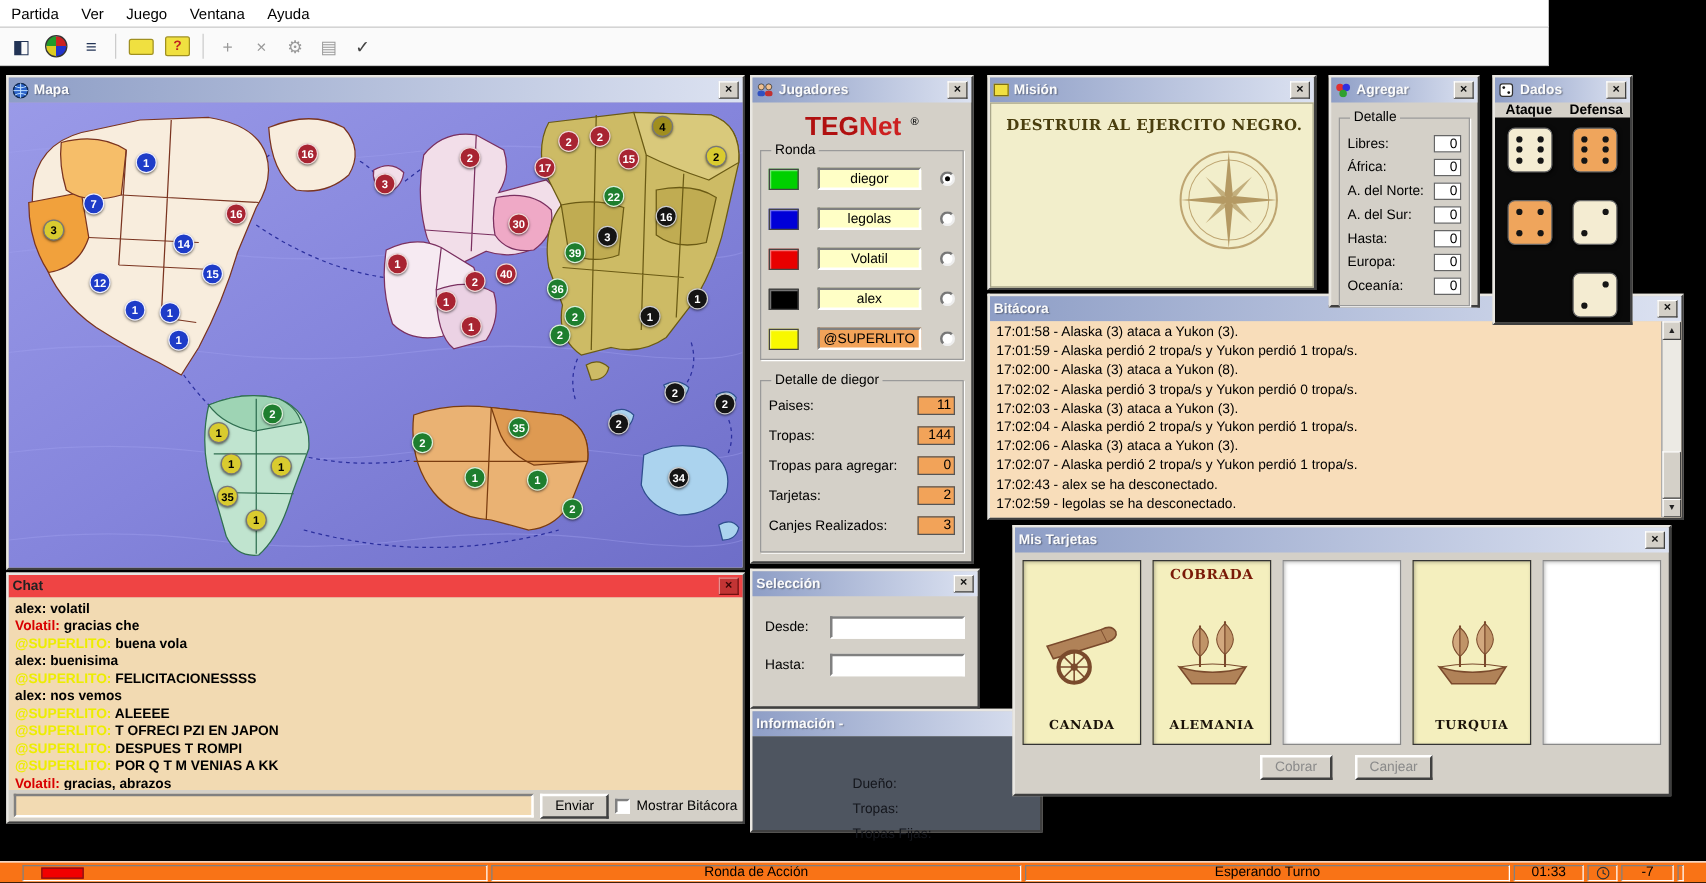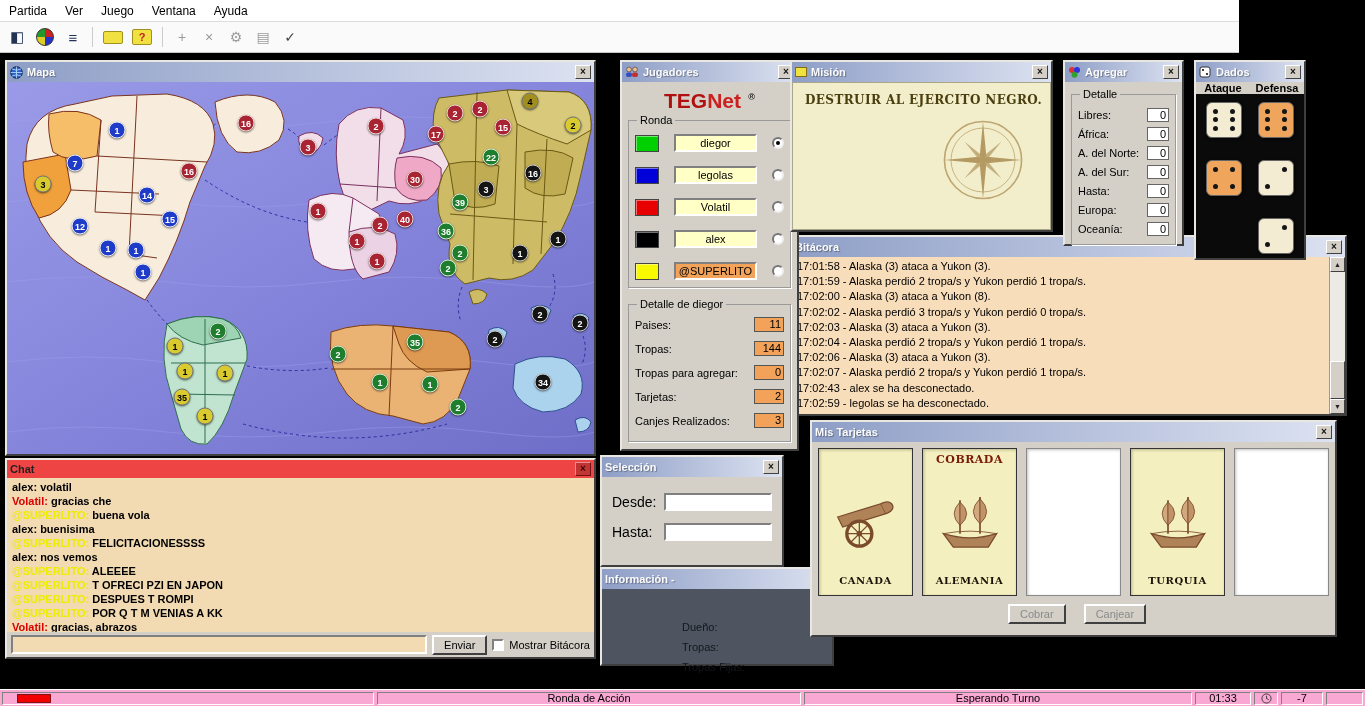--- a/index.html
+++ b/index.html
@@ -22,21 +22,21 @@
 #desktop{position:absolute;left:0;top:53px;width:1365px;height:636px;background:#000;overflow:hidden}
 .window{position:absolute;background:#D4D0C8;border:2px solid;border-color:#E9E7E2 #3F3F3F #3F3F3F #E9E7E2}
 .titlebar{height:20px;display:flex;align-items:center;gap:4px;padding:0 3px;background:linear-gradient(90deg,#8E9EC6,#DCE2F1);font-size:11px;font-weight:bold;color:#FBFBFB;text-shadow:1px 1px 1px rgba(0,0,0,.35)}
 .titlebar .t-label{flex:1;white-space:nowrap;overflow:hidden}
 .close-btn{width:16px;height:14px;flex:0 0 16px;background:#D4D0C8;border:1px solid;border-color:#fff #404040 #404040 #fff;color:#111;font-size:10px;line-height:11px;text-align:center;font-weight:bold;text-shadow:none;cursor:default}
 .chat-titlebar{height:18px;background:#ef4444;color:#222;text-shadow:none}
 .close-red{background:#C23434;color:#3a0505;border-color:#E89090 #701010 #701010 #E89090}
 
 #win-mapa{left:5px;top:7px;width:591px;height:396px}
 #win-chat{left:5px;top:405px;width:591px;height:201px}
-#win-jugadores{left:620px;top:7px;width:179px;height:391px}
+#win-jugadores{left:600px;top:7px;width:179px;height:391px}
 #win-seleccion{left:600px;top:402px;width:184px;height:112px}
 #win-informacion{left:600px;top:514px;width:234px;height:99px}
 #win-mision{left:790px;top:7px;width:263px;height:172px}
 #win-agregar{left:1063px;top:7px;width:121px;height:186px}
 #win-dados{left:1194px;top:7px;width:112px;height:200px}
 #win-bitacora{left:790px;top:182px;width:557px;height:181px}
 #win-tarjetas{left:810px;top:367px;width:527px;height:217px}
 
 
 #map-content{position:relative;width:587px;height:372px;overflow:hidden;background:#8585DC}
@@ -68,21 +68,21 @@
 .radio{width:12px;height:12px;flex:0 0 12px;border-radius:50%;background:#fff;border:2px solid;border-color:#777 #eee #eee #777;position:relative}
 .radio.sel::after{content:"";position:absolute;inset:2px;background:#000;border-radius:50%}
 #detalle-box{margin-top:16px}
 .stat-row{display:flex;align-items:center;justify-content:space-between;height:15px;margin-bottom:9px}
 .stat-label{font-size:11px;color:#000}
 .stat-value{width:30px;height:15px;flex:0 0 30px;background:#F2A359;border:1px solid #555;font-size:11px;text-align:right;padding-right:2px;line-height:13px;color:#000}
 
 
 #sel-content{padding:16px 10px}
 .sel-row{display:flex;align-items:center;margin-bottom:12px}
-.sel-label{width:52px;font-size:14px;color:#000}
+.sel-label{width:52px;font-size:11px;color:#000}
 .sel-input{width:108px;height:18px;background:#fff;border:2px solid;border-color:#808080 #fff #fff #808080;font-size:11px;padding:0 3px;outline:none}
 #info-content{height:75px;background:#4E5560;padding:28px 0 0 80px}
 .info-label{font-size:11px;color:#14161c;line-height:20px}
 
 
 #mis-content{position:relative;width:259px;height:148px;background:#F2EECB;border:1px solid #a9a68a}
 #mission-text{position:absolute;left:12px;top:10px;font-family:"DejaVu Serif",serif;font-size:12px;font-weight:bold;color:#4A3E0E;letter-spacing:.4px}
 #compass{position:absolute;right:26px;top:36px;opacity:.8}
 
 
@@ -115,21 +115,21 @@
 #cards-row{display:flex;gap:9px}
 .card-slot{width:95px;height:148px;background:#fff;border:1px solid #888;box-shadow:inset 1px 1px 3px rgba(0,0,0,.25);display:flex;flex-direction:column;align-items:center}
 .card-slot.filled{background:#F4EFBE;border:1px solid #333}
 .card-status{height:16px;font-size:11px;font-weight:bold;color:#7A1A08;font-family:"DejaVu Serif",serif;margin-top:4px;letter-spacing:.5px}
 .card-art{flex:1;display:flex;align-items:center;justify-content:center}
 .card-name{height:20px;font-size:10px;font-weight:bold;color:#1A1208;font-family:"DejaVu Serif",serif;letter-spacing:.6px}
 #tar-buttons{position:absolute;left:196px;top:162px;display:flex;gap:18px}
 .btn-disabled{color:#8a8a8a}
 
 
-#statusbar{position:absolute;left:0;top:689px;width:1365px;height:17px;background:#f9a8d4;display:flex;align-items:center;padding:1px 2px;gap:3px;border-top:1px solid #fff}
+#statusbar{position:absolute;left:0;top:689px;width:1365px;height:17px;background:#f97316;display:flex;align-items:center;padding:1px 18px;gap:3px;border-top:1px solid #fff}
 .sb-panel{height:13px;border:1px solid;border-color:#808080 #fff #fff #808080;display:flex;align-items:center;justify-content:center;font-size:11px;color:#000;overflow:hidden}
 #status-led{width:34px;height:9px;background:#F20000;border:1px solid #801515}
 </style>
 </head>
 <body>
 
 <div id="app">
 
   <div id="menubar">
       <div class="menu-item">Partida</div>

